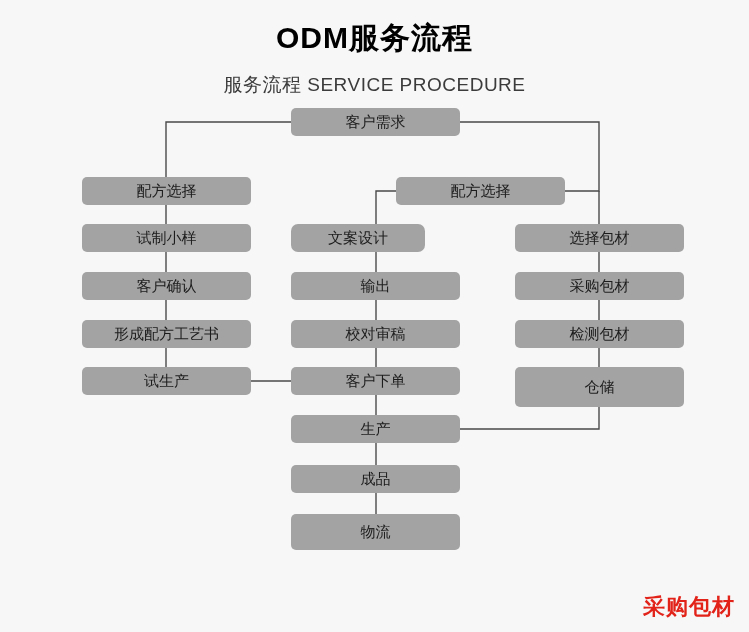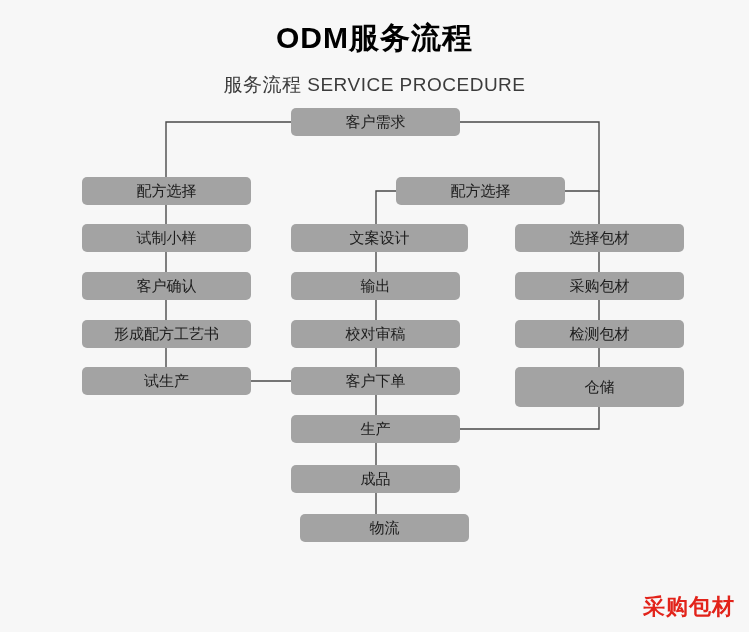--- a/index.html
+++ b/index.html
@@ -126,39 +126,39 @@
   </div>
   <div class="node" style="left:82px;top:320px;width:169px;height:28px;">
     <span>形成配方工艺书</span>
   </div>
   <div class="node" style="left:82px;top:367px;width:169px;height:28px;">
     <span>试生产</span>
   </div>
   <div class="node" style="left:396px;top:177px;width:169px;height:28px;">
     <span>配方选择</span>
   </div>
-  <div class="node" style="left:291px;top:224px;width:177px;height:28px;">
+  <div class="node" style="left:291px;top:224px;width:134px;height:28px;border-radius:7px;">
     <span>文案设计</span>
   </div>
   <div class="node" style="left:291px;top:272px;width:169px;height:28px;">
     <span>输出</span>
   </div>
   <div class="node" style="left:291px;top:320px;width:169px;height:28px;">
     <span>校对审稿</span>
   </div>
   <div class="node" style="left:291px;top:367px;width:169px;height:28px;">
     <span>客户下单</span>
   </div>
   <div class="node" style="left:291px;top:415px;width:169px;height:28px;">
     <span>生产</span>
   </div>
   <div class="node" style="left:291px;top:465px;width:169px;height:28px;">
     <span>成品</span>
   </div>
-  <div class="node" style="left:300px;top:514px;width:169px;height:28px;">
+  <div class="node" style="left:291px;top:514px;width:169px;height:36px;">
     <span>物流</span>
   </div>
   <div class="node" style="left:515px;top:224px;width:169px;height:28px;">
     <span>选择包材</span>
   </div>
   <div class="node" style="left:515px;top:272px;width:169px;height:28px;">
     <span>采购包材</span>
   </div>
   <div class="node" style="left:515px;top:320px;width:169px;height:28px;">
     <span>检测包材</span>

